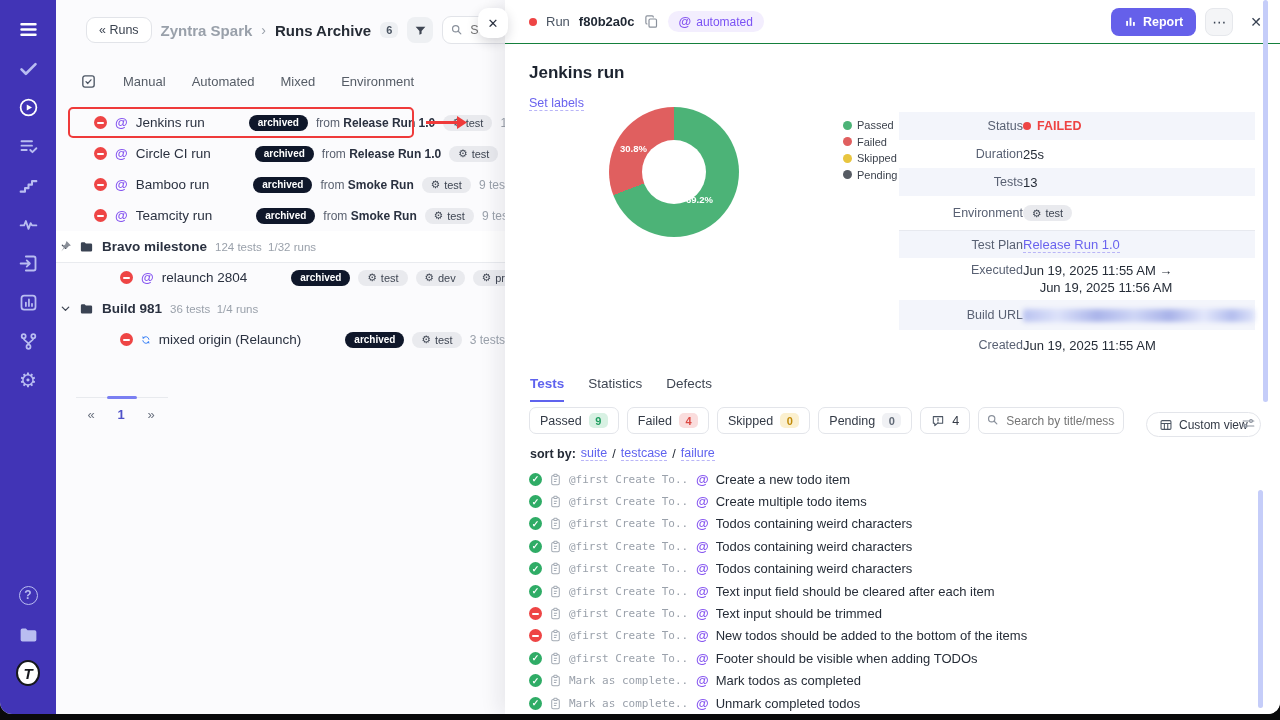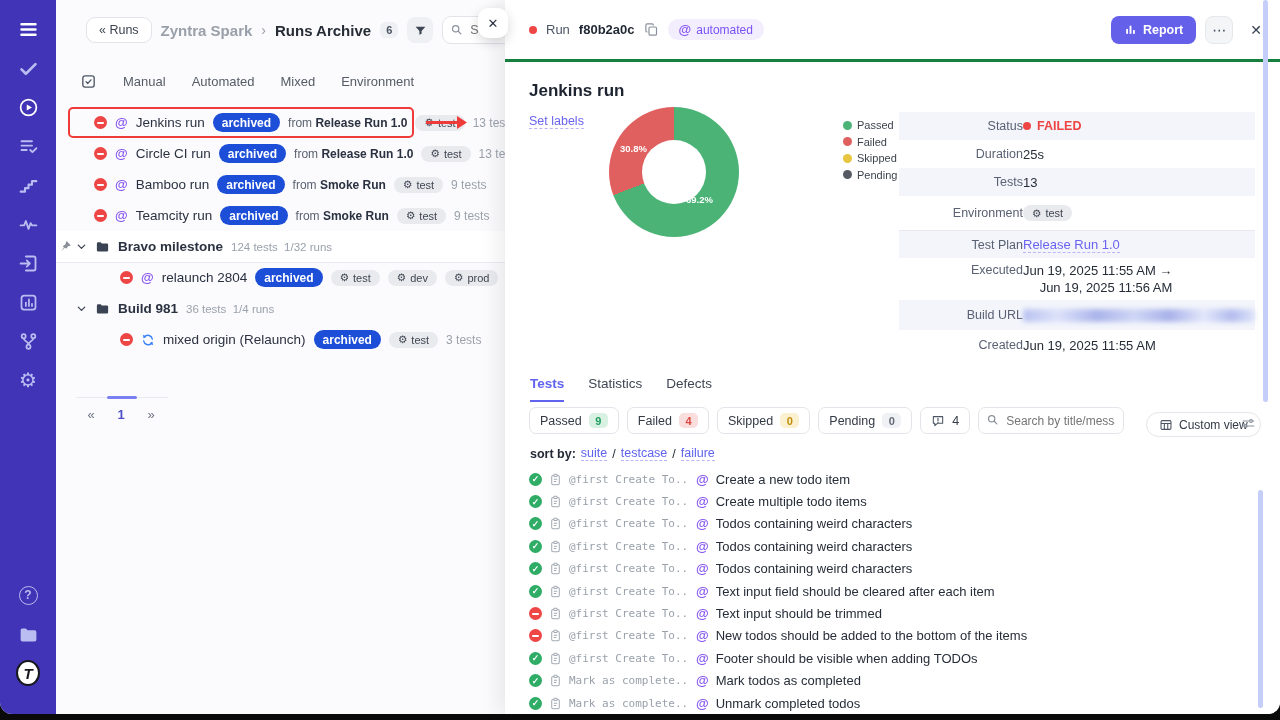--- a/index.html
+++ b/index.html
@@ -54,30 +54,30 @@
   .rp-tabs { display: flex; align-items: center; gap: 26px; margin: 29px 0 0 24px;
     font-size: 13px; color: #555c66; }
   .rp-tabs .tab { cursor: pointer; }
   .sel-icon { color: #4b5563; display: flex; cursor: pointer; }
 
   .rlist { margin-top: 17px; position: relative; }
   .run-row { height: 31px; display: flex; align-items: center; gap: 8px;
     padding-left: 38px; position: relative; cursor: pointer; }
   .run-row.nested { padding-left: 64px; }
   .folder-row { height: 31px; display: flex; align-items: center; gap: 8px;
-    padding-left: 20px; position: relative; cursor: pointer; }
+    padding-left: 4px; position: relative; cursor: pointer; }
   .folder-row.pinned { background: #fff; box-shadow: 0 1px 0 #e9ebef; }
   .dot-failed { width: 13px; height: 13px; border-radius: 50%; background: #ee4545;
     display: flex; align-items: center; justify-content: center; flex: none; }
   .dot-failed::after { content: ""; width: 7px; height: 2px; background: #fff; border-radius: 1px; }
   .at-icon { color: #8757f0; font-weight: 700; font-size: 13px; flex: none; }
   .rname { font-size: 13.5px; color: #2a3140; font-weight: 500; white-space: nowrap; }
   .fname { font-size: 13.5px; color: #2a3140; font-weight: 600; white-space: nowrap; }
-  .archived { background: #1d4ed8; color: #fff; font-size: 12px; font-weight: 700;
-    padding: 2.5px 9px; border-radius: 999px; white-space: nowrap; }
+  .archived { background: #0f172a; color: #fff; font-size: 10px; font-weight: 700;
+    padding: 2.5px 9px; border-radius: 999px; white-space: nowrap; margin-left: 36px; }
   .from { font-size: 12px; color: #5a6170; white-space: nowrap; }
   .from b { color: #2a3140; }
   .tagpill { background: #e9eaee; color: #3f4653; font-size: 11px; padding: 2px 9px;
     border-radius: 999px; display: flex; align-items: center; gap: 4px; white-space: nowrap; }
   .tagpill .gear { font-size: 10.5px; line-height: 1; }
   .tcount { font-size: 12px; color: #9aa1ab; white-space: nowrap; }
   .fstats { font-size: 11.5px; color: #9aa1ab; white-space: nowrap; }
   .chev { display: flex; color: #3c4452; flex: none; }
   .run-row.hl::before { content: ""; position: absolute; left: 12px; width: 342px;
     top: 0px; bottom: 0px; border: 2px solid #ef3a3a; border-radius: 5px; pointer-events: none; }
@@ -88,21 +88,21 @@
     border-top: 1px solid #e8eaee; display: flex; }
   .pg { width: 30px; height: 32px; display: flex; align-items: center; justify-content: center;
     font-size: 13px; color: #6b7280; cursor: pointer; }
   .pg.active { color: #4f51c8; font-weight: 700; }
   .pg-bar { position: absolute; top: -2px; left: 31px; width: 30px; height: 3px;
     background: #7a7ff2; border-radius: 2px; }
 
   
   .detail { position: absolute; left: 505px; top: 0; width: 775px; height: 100%;
     background: #fff; z-index: 3; box-shadow: -7px 0 18px rgba(20,20,50,.08); }
-  .d-header { height: 62px; border-bottom: 3px solid #15803d; display: flex;
+  .d-header { height: 44px; border-bottom: 1px solid #15803d; display: flex;
     align-items: center; padding: 0 18px 0 24px; gap: 9px; }
   .reddot { width: 8px; height: 8px; border-radius: 50%; background: #ee4545; flex: none; }
   .run-label { font-size: 13px; color: #4b5563; }
   .run-id { font-size: 13px; font-weight: 700; color: #1f2733; }
   .copy-icon { color: #8a919c; display: flex; cursor: pointer; }
   .auto-pill { background: #f3eefe; color: #7a52f4; border-radius: 999px;
     padding: 3px 11px; font-size: 12px; display: flex; align-items: center; gap: 5px; }
   .d-spacer { flex: 1; }
   .report-btn { background: #6560ea; color: #fff; border: none; border-radius: 8px;
     height: 28px; padding: 0 13px; font-size: 12.5px; font-weight: 600; display: flex;

